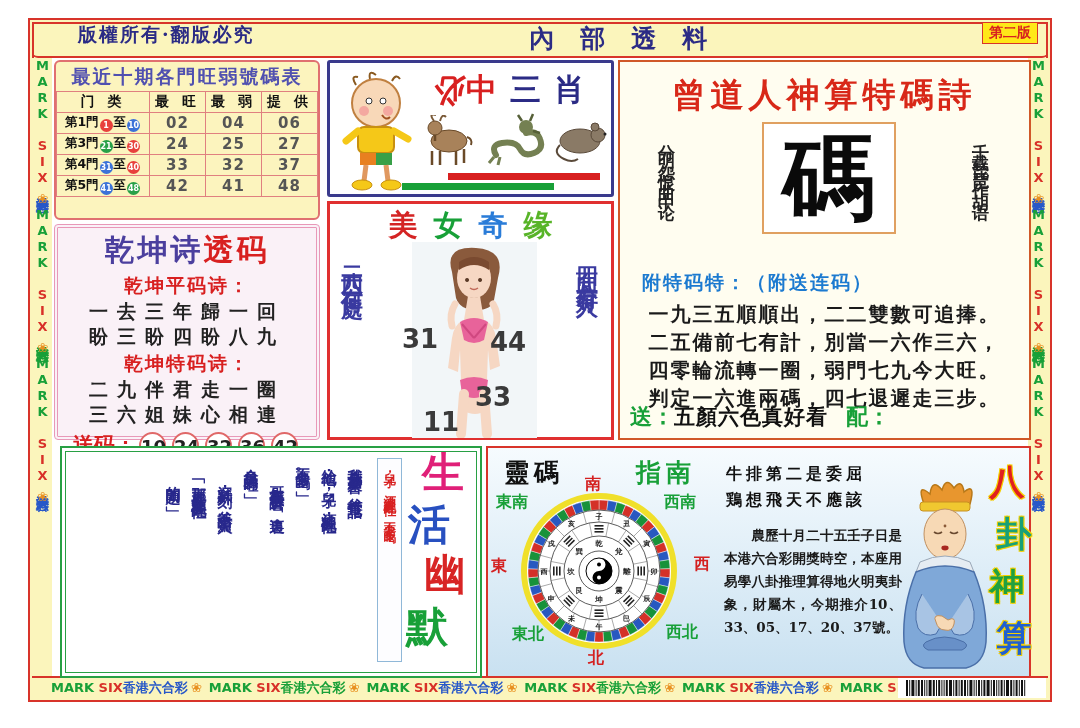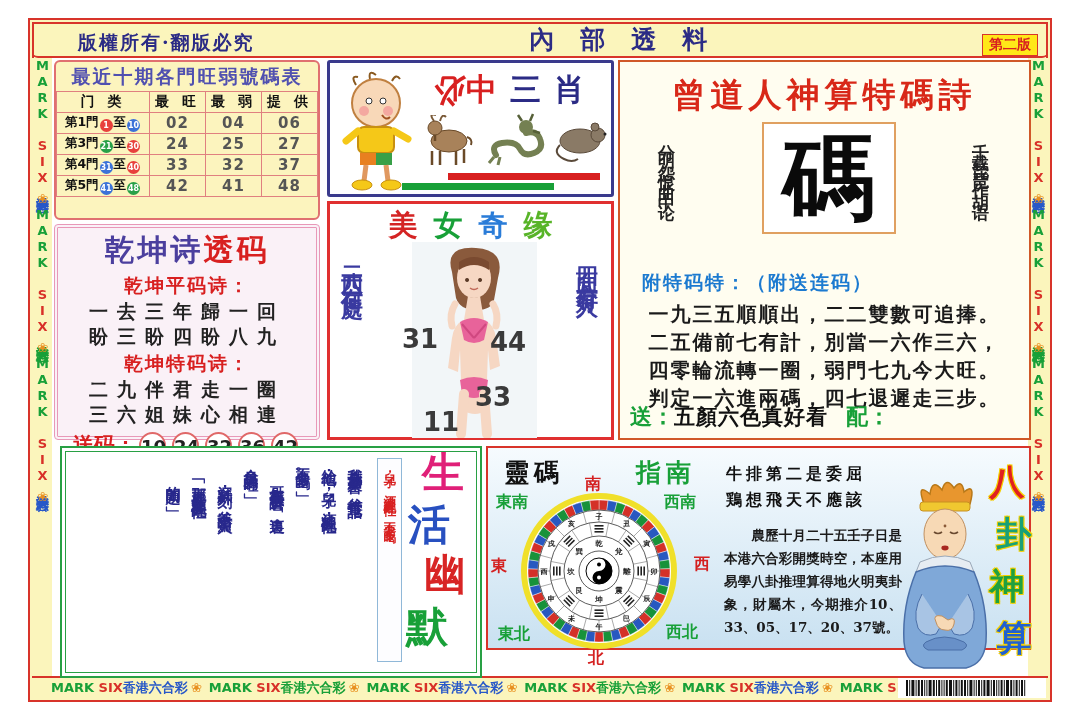--- a/index.html
+++ b/index.html
@@ -2,21 +2,21 @@
 <html><head>
 <meta charset="utf-8">
 <style>
   html,body{margin:0;padding:0;background:#fff;width:1080px;height:728px;overflow:hidden;
     font-family:"DejaVu Sans",sans-serif;}
   .sheet{position:absolute;left:28px;top:18px;width:1024px;height:684px;
     background:#FBF5BC;border:2px solid #D8342A;box-sizing:border-box;}
   .inner-frame{position:absolute;inset:2px;border:2px solid #D8342A;pointer-events:none;}
   
   .hdr{position:absolute;left:2px;right:2px;top:2px;height:34px;border-bottom:2px solid #D8342A;
-    display:flex;align-items:flex-end;border-radius:6px;}
+    display:flex;align-items:flex-start;border-radius:6px;}
   .hdr-left{margin-left:46px;font:bold 19px "DejaVu Serif",serif;color:#2B2B85;letter-spacing:2px;}
   .hdr-center{flex:1;text-align:center;font:bold 25px "DejaVu Serif",serif;color:#2B2B85;letter-spacing:26px;text-indent:26px;}
   .hdr-edition{margin-right:10px;background:#FFE818;border:1px solid #D8342A;color:#D82020;
     font:bold 14px "DejaVu Serif",serif;padding:1px 6px;white-space:nowrap;}
   
   .strip-left,.strip-right{position:absolute;top:38px;bottom:24px;width:20px;background:#FBF5BC;overflow:hidden;}
   .strip-left{left:2px;border-right:2px solid #D8342A;}
   .strip-right{right:2px;border-left:2px solid #D8342A;}
   .strip-bottom{position:absolute;left:2px;right:2px;bottom:2px;height:22px;background:#FBF5BC;
     border-top:2px solid #D8342A;display:flex;align-items:center;overflow:hidden;padding-left:6px;box-sizing:border-box;}
@@ -87,29 +87,29 @@
   
   #huBox{left:30px;top:426px;width:422px;height:232px;border:2px solid #28A044;background:#fff;}
   #huBox:after{content:"";position:absolute;inset:3px;border:1px solid #28A044;pointer-events:none;}
   .ht{position:absolute;font:bold 42px "DejaVu Serif",serif;line-height:1;}
   .hu-sub{position:absolute;right:78px;top:10px;height:204px;writing-mode:vertical-rl;text-orientation:upright;
     font:bold 12.5px "DejaVu Serif",serif;color:#D82020;letter-spacing:3px;border:1px solid #90B8D8;
     background:#FDFDFF;padding:4px 3px;box-sizing:border-box;}
   .hu-story{position:absolute;right:112px;top:9px;height:214px;writing-mode:vertical-rl;text-orientation:upright;
     white-space:pre-line;font:bold 15px "DejaVu Serif",serif;color:#28288C;line-height:26px;letter-spacing:2px;}
   
-  #lmBox{left:456px;top:426px;width:545px;height:204px;border:2px solid #D8342A;
+  #lmBox{left:456px;top:426px;width:545px;height:232px;border:2px solid #D8342A;
     background:linear-gradient(#F6FBFE,#C9E1F1);}
   .lm-title{position:absolute;top:8px;font:bold 25px "DejaVu Serif",serif;letter-spacing:5px;}
   .lm-title.black{left:16px;color:#111;}
   .lm-title.green{left:148px;color:#18A038;}
   .dir{position:absolute;font:bold 16px "DejaVu Serif",serif;white-space:nowrap;}
   .dir-top{left:97px;top:26px;} .dir-tl{left:8px;top:44px;} .dir-tr{left:176px;top:44px;}
   .dir-left{left:3px;top:108px;} .dir-right{left:206px;top:106px;}
-  .dir-bl{left:10px;top:176px;} .dir-br{left:178px;top:174px;} .dir-bottom{left:100px;top:200px;}
+  .dir-bl{left:24px;top:176px;} .dir-br{left:178px;top:174px;} .dir-bottom{left:100px;top:200px;}
   #compassHost{position:absolute;left:32px;top:44px;}
   .lm-poem{position:absolute;left:238px;width:190px;font:bold 16px "DejaVu Serif",serif;color:#111;
     letter-spacing:4px;white-space:nowrap;}
   .lm-poem.p1{top:16px;} .lm-poem.p2{top:42px;}
   .lm-para{position:absolute;left:236px;top:76px;width:178px;font:bold 13.5px "DejaVu Serif",serif;
     color:#1a1a1a;line-height:23px;text-align:justify;}
   #monkHost{position:absolute;left:408px;top:26px;}
   .bt-col{position:absolute;left:500px;top:8px;width:44px;text-align:center;}
   .bt{display:block;font:bold 35px "DejaVu Serif",serif;line-height:52px;
     text-shadow:1px 1px 0 #F5D000,-1px -1px 0 #F5D000,1px -1px 0 #F5D000,-1px 1px 0 #F5D000;}

